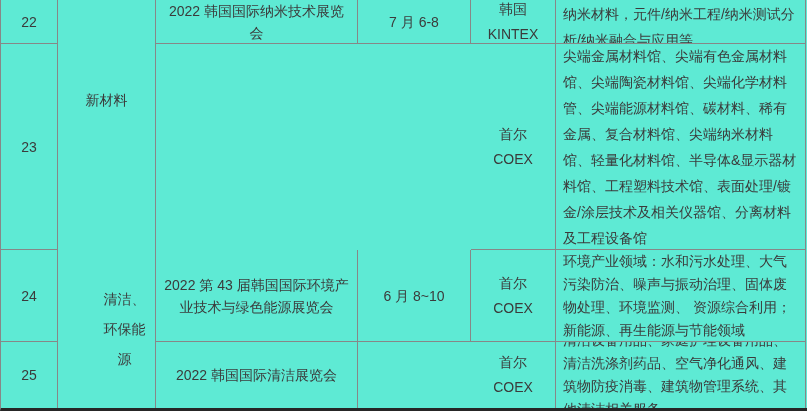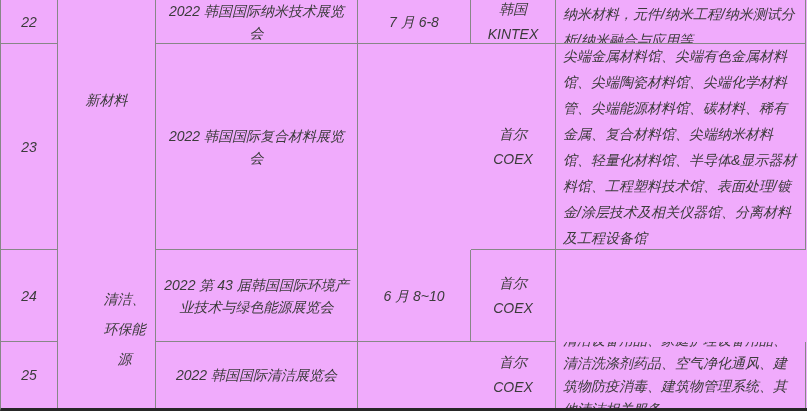--- a/index.html
+++ b/index.html
@@ -19,22 +19,21 @@
   .extable {
     position: absolute;
     left: 0;
     top: 0;
     width: 806px;
     display: grid;
     grid-template-columns: 57px 98px 202px 113px 85px 250px;
     grid-template-rows: 44px 206px 92px 66px;
     border-left: 1px solid #878787;
     border-bottom: 3px solid #262626;
-    background: #f0abfc;
-    font-style: italic;
+    background: #5eead4;
   }
   .cell {
     border-right: 1px solid #878787;
     border-bottom: 1px solid #878787;
     display: flex;
     align-items: center;
     justify-content: center;
     text-align: center;
     box-sizing: border-box;
     overflow: hidden;
@@ -78,39 +77,39 @@
     <div class="cell row22" style="grid-row:1;grid-column:4">7 月 6-8</div>
     <div class="cell row22" style="grid-row:1;grid-column:5">
       <span class="loc">
         <span>韩国</span>
         <span>KINTEX</span>
       </span>
     </div>
     <div class="cell row22 desc lh26" style="grid-row:1;grid-column:6">纳米材料，元件/纳米工程/纳米测试分析/纳米融合与应用等</div>
 
     <div class="cell" style="grid-row:2;grid-column:1">23</div>
-    <div class="cell name" style="grid-row:2;grid-column:3">2022 韩国国际复合材料展览会</div>
     <div class="cell" style="grid-row:2;grid-column:5">
       <span class="loc">
         <span>首尔</span>
         <span>COEX</span>
       </span>
     </div>
     <div class="cell desc lh26" style="grid-row:2;grid-column:6">尖端金属材料馆、尖端有色金属材料馆、尖端陶瓷材料馆、尖端化学材料管、尖端能源材料馆、碳材料、稀有金属、复合材料馆、尖端纳米材料馆、轻量化材料馆、半导体&amp;显示器材料馆、工程塑料技术馆、表面处理/镀金/涂层技术及相关仪器馆、分离材料及工程设备馆</div>
 
     <div class="cell" style="grid-row:3;grid-column:1">24</div>
     <div class="cell merged-cat cat-clean last-row" style="grid-row:3/5;grid-column:2">清洁、环保能源</div>
     <div class="cell name" style="grid-row:3;grid-column:3">2022 第 43 届韩国国际环境产业技术与绿色能源展览会</div>
     <div class="cell" style="grid-row:3;grid-column:4">6 月 8~10</div>
     <div class="cell" style="grid-row:3;grid-column:5">
       <span class="loc">
         <span>首尔</span>
         <span>COEX</span>
       </span>
     </div>
+    <div class="cell desc lh23" style="grid-row:3;grid-column:6">环境产业领域：水和污水处理、大气污染防治、噪声与振动治理、固体废物处理、环境监测、 资源综合利用；新能源、再生能源与节能领域</div>
 
     <div class="cell last-row" style="grid-row:4;grid-column:1">25</div>
     <div class="cell last-row name" style="grid-row:4;grid-column:3">2022 韩国国际清洁展览会</div>
     <div class="cell last-row" style="grid-row:4;grid-column:5">
       <span class="loc">
         <span>首尔</span>
         <span>COEX</span>
       </span>
     </div>
     <div class="cell last-row desc lh23" style="grid-row:4;grid-column:6">清洁设备用品、家庭护理设备用品、清洁洗涤剂药品、空气净化通风、建筑物防疫消毒、建筑物管理系统、其他清洁相关服务</div>

